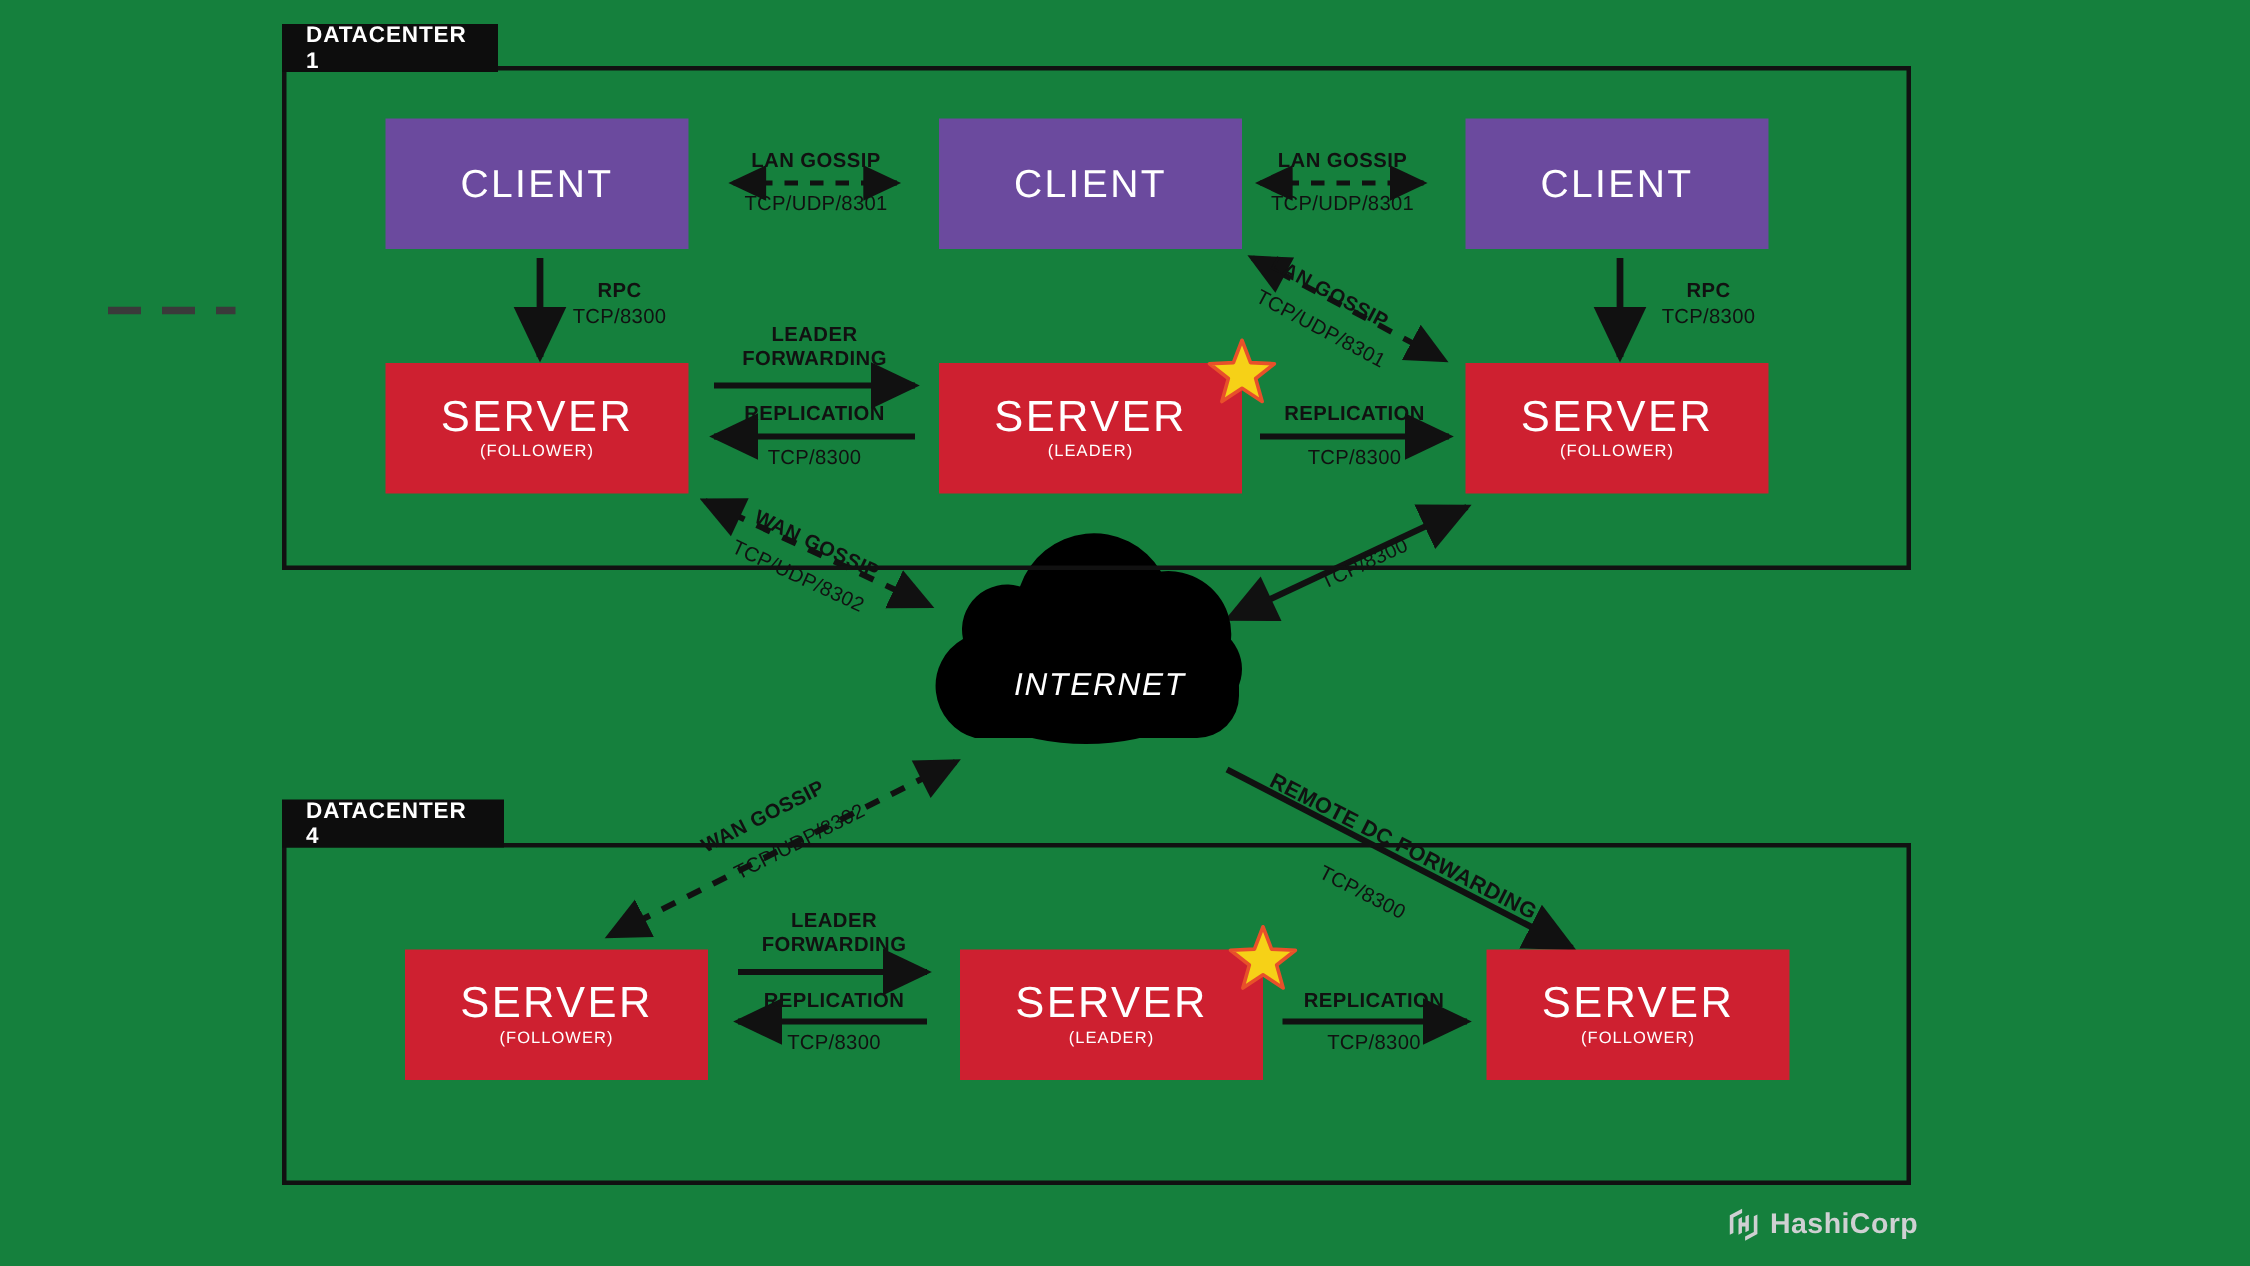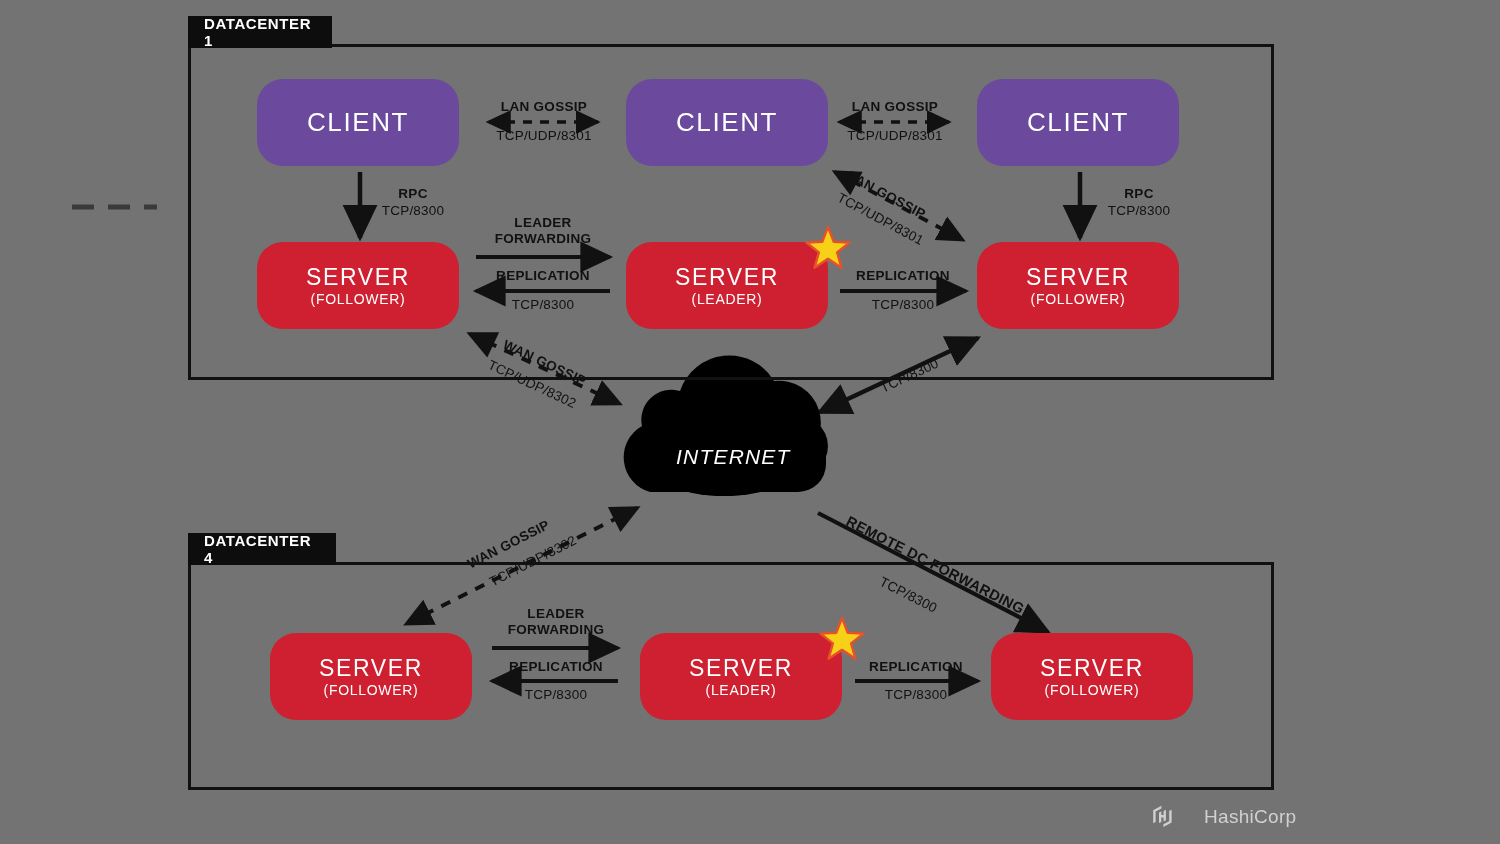--- a/index.html
+++ b/index.html
@@ -7,21 +7,21 @@
     padding: 0;
     background: #ffffff;
   }
   body {
     font-family: "Liberation Sans", sans-serif;
   }
   #canvas {
     position: relative;
     width: 1500px;
     height: 844px;
-    background: #737373;
+    background: #15803d;
     overflow: hidden;
   }
   .abs { position: absolute; }
 
   
   .dc-frame {
     position: absolute;
     border: 3px solid #111111;
     background: transparent;
     box-sizing: border-box;
@@ -45,29 +45,28 @@
   .node {
     position: absolute;
     box-sizing: border-box;
     display: flex;
     flex-direction: column;
     align-items: center;
     justify-content: center;
     color: #ffffff;
     text-align: center;
     line-height: 1.05;
-    border-radius: 26px;
   }
   .node .node-title {
-    font-size: 23px;
+    font-size: 29px;
     font-weight: 400;
     letter-spacing: 1.6px;
   }
   .node .node-sub {
-    font-size: 14px;
+    font-size: 11px;
     font-weight: 400;
     letter-spacing: 0.7px;
     margin-top: 3px;
   }
   .node.client .node-title { font-size: 26px; }
 
   
   .star {
     position: absolute;
     width: 46px;
@@ -113,24 +112,23 @@
   
   .brand {
     position: absolute;
     display: flex;
     align-items: center;
     gap: 7px;
     color: #cfd0d2;
   }
   .brand-name {
     font-size: 19px;
-    font-weight: 400;
+    font-weight: 700;
     letter-spacing: 0.3px;
     color: #cfd0d2;
-    margin-left: 24px;
   }
 
   svg { overflow: visible; }
 </style>
 </head>
 <body>
 
 <div id="canvas">
 
   <svg class="abs" width="1500" height="844" style="left:0;top:0;">

